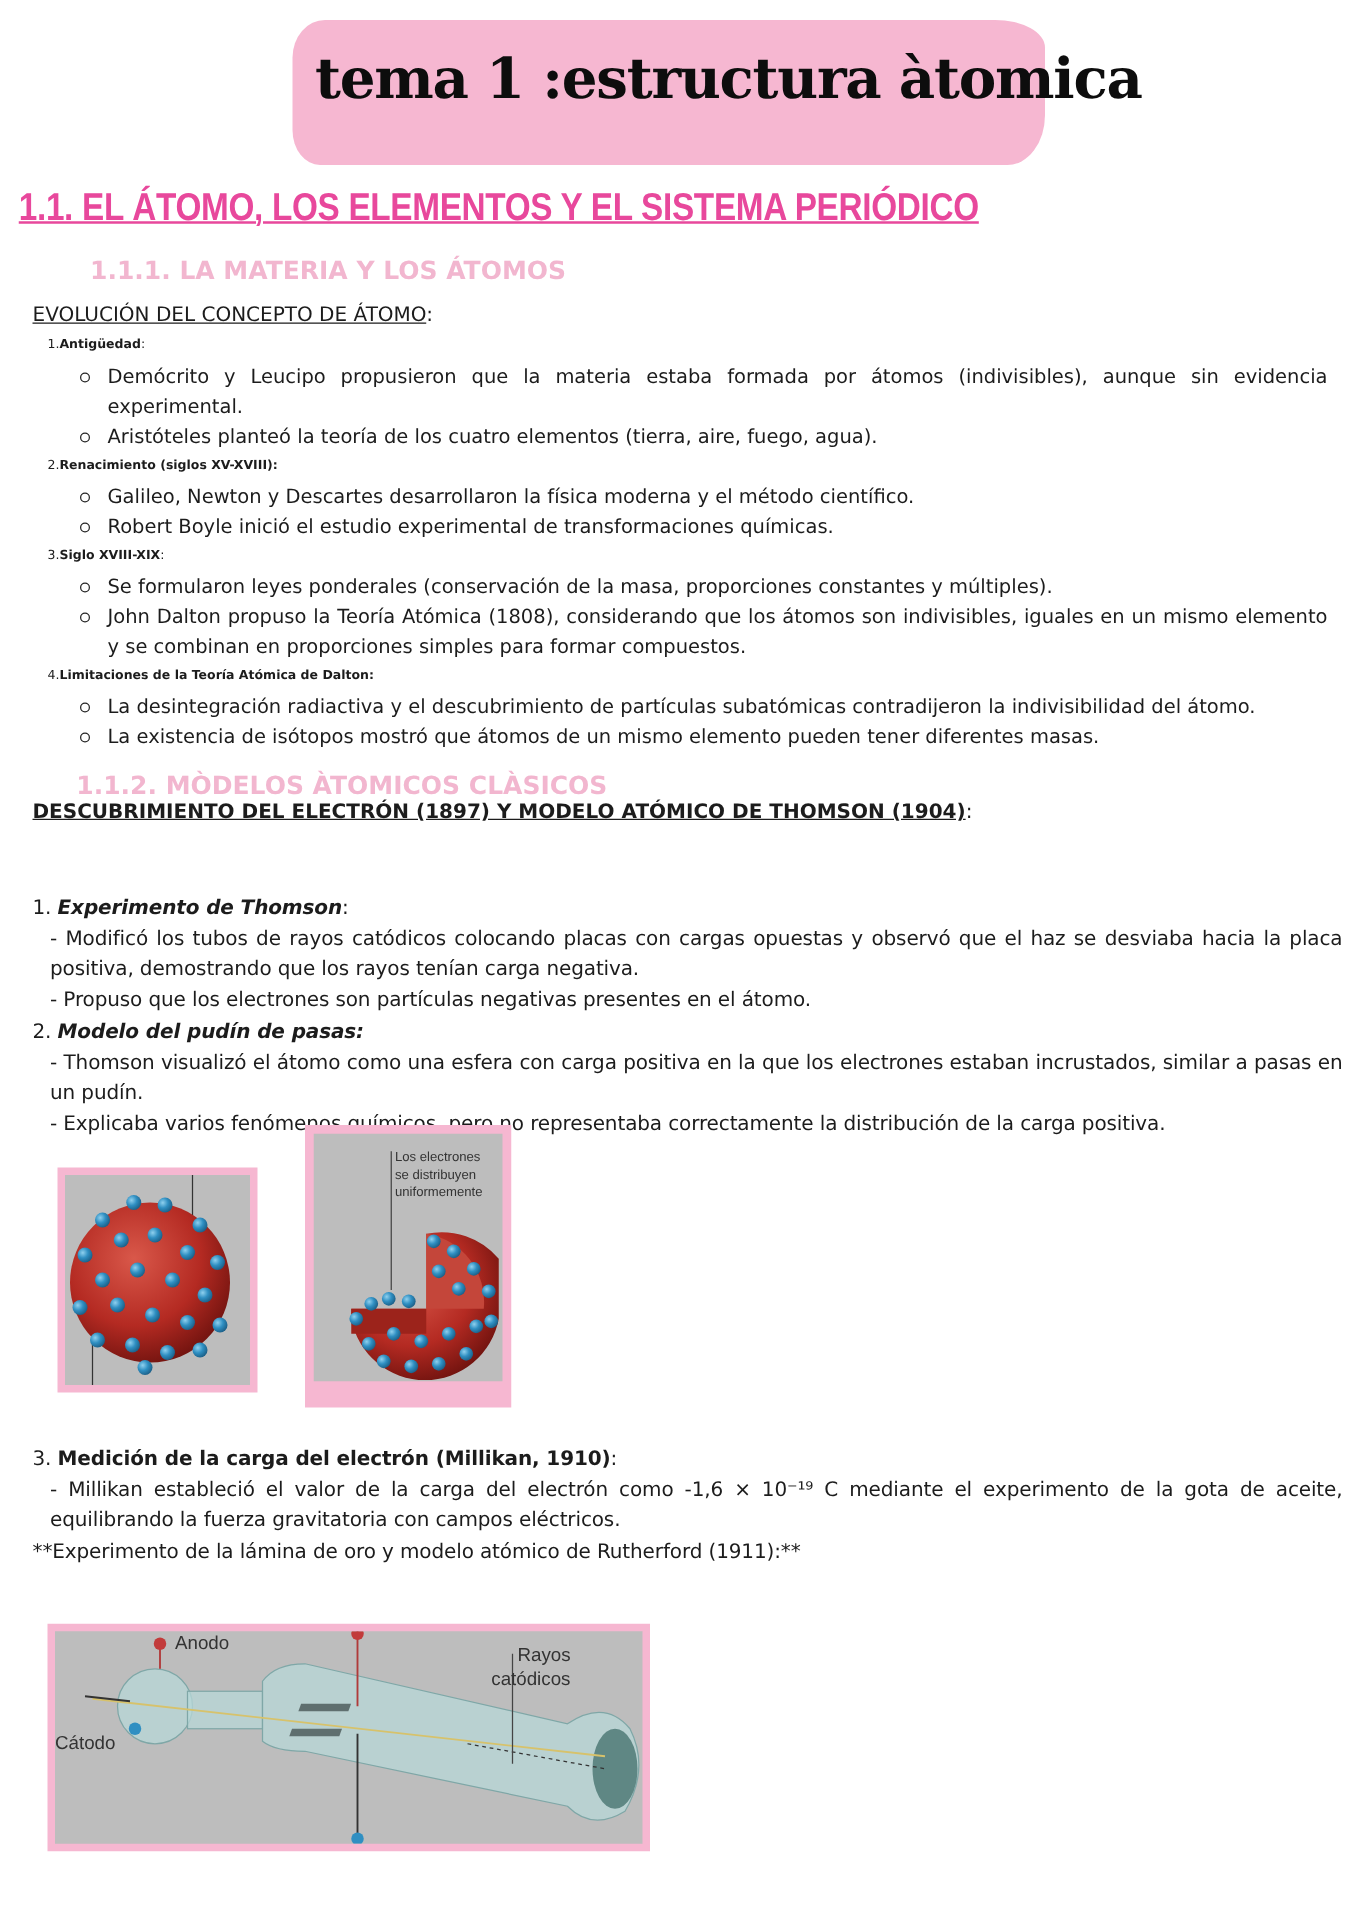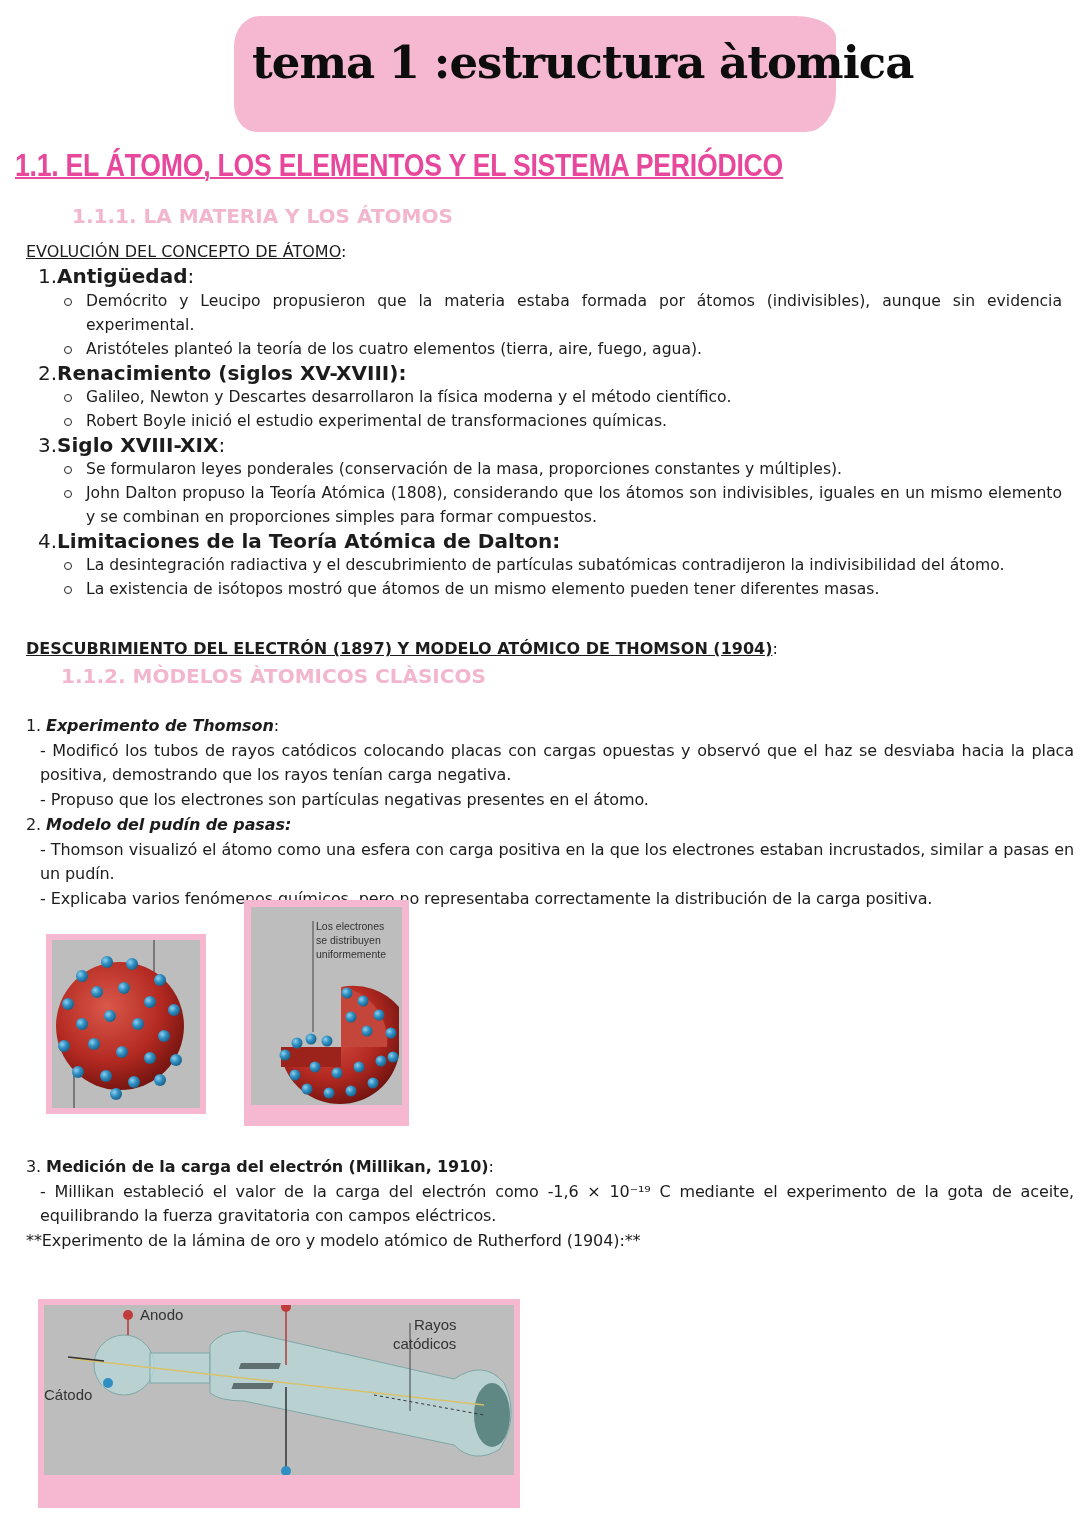--- a/index.html
+++ b/index.html
@@ -20,28 +20,28 @@
     position: absolute; left: 15px; top: 148px;
     font-family: "Liberation Sans", sans-serif; font-weight: bold; font-size: 31px;
     color: #e8489c; text-decoration: underline; text-decoration-thickness: 2px;
     transform: scaleX(0.86); transform-origin: left top; white-space: nowrap; letter-spacing: -0.3px;
   }
   .h2 {
     position: absolute; font-family: "DejaVu Sans", sans-serif; font-weight: bold;
     font-size: 20px; color: #f2b6cf; white-space: nowrap;
   }
   .h2-a { left: 72px; top: 204px; }
-  .h2-b { left: 61px; top: 616px; margin-top: 48px; }
+  .h2-b { left: 61px; top: 616px; }
 
   .text { position: absolute; font-size: 16px; line-height: 24px; white-space: nowrap; }
   .u { text-decoration: underline; text-align: right; }
   .b { font-weight: bold; }
   .bi { font-weight: bold; font-style: italic; }
 
-  .list-num { position: absolute; left: 38px; font-size: 20px; line-height: 24px; white-space: nowrap; }
+  .list-num { position: absolute; left: 38px; font-size: 10px; line-height: 24px; white-space: nowrap; }
   .bullet-row { position: absolute; left: 64px; width: 998px; font-size: 15.6px; line-height: 24px; }
   .bullet-row .dot {
     position: absolute; left: 0; top: 9px; width: 8px; height: 8px;
     border: 1.5px solid #222; border-radius: 50%;
   }
   .bullet-row .btxt { display: block; margin-left: 22px; text-align: justify; }
   .bullet-row.just .btxt { text-align-last: left; }
 
   .para { position: absolute; left: 26px; width: 1048px; font-size: 16px; line-height: 24.5px;
           text-align: justify; letter-spacing: -0.1px; }
@@ -212,24 +212,24 @@
     </svg>
     <div class="label-small" style="left:65px; top:12px;">Los electrones</div>
     <div class="label-small" style="left:65px; top:26px;">se distribuyen</div>
     <div class="label-small" style="left:65px; top:40px;">uniformemente</div>
   </div>
 </div>
 
 <div class="para" style="top:1155px;">
   <div><span>3. </span><span class="b">Medición de la carga del electrón (Millikan, 1910)</span><span>:</span></div>
   <div class="ind">- Millikan estableció el valor de la carga del electrón como -1,6 × 10⁻¹⁹ C mediante el experimento de la gota de aceite, equilibrando la fuerza gravitatoria con campos eléctricos.</div>
-  <div>**Experimento de la lámina de oro y modelo atómico de Rutherford (1904):**</div>
-</div>
-
-<div class="imgframe" style="left:38px; top:1299px; width:482px; height:209px;">
+  <div>**Experimento de la lámina de oro y modelo atómico de Rutherford (1911):**</div>
+</div>
+
+<div class="imgframe" style="left:38px; top:1299px; width:482px; height:182px;">
   <div class="inner" style="left:6px; top:6px; width:470px; height:170px;">
     <svg width="470" height="170" viewBox="0 0 470 170">
       <g fill="#b8d8d8" fill-opacity="0.75" stroke="#7fa7a7" stroke-width="1">
         <circle cx="80" cy="60" r="30"></circle>
         <rect x="106" y="48" width="60" height="30"></rect>
         <path d="M166 40 Q176 26 200 26 L410 74 Q440 54 460 78 Q476 110 456 144 Q430 160 410 140 L200 96 Q176 96 166 88 Z"></path>
       </g>
       <ellipse cx="448" cy="110" rx="18" ry="32" fill="#5f8784"></ellipse>
       <line x1="30" y1="54" x2="440" y2="100" stroke="#d7c26b" stroke-width="1.5"></line>
       <line x1="330" y1="90" x2="440" y2="110" stroke="#333" stroke-width="1" stroke-dasharray="3,3"></line>

